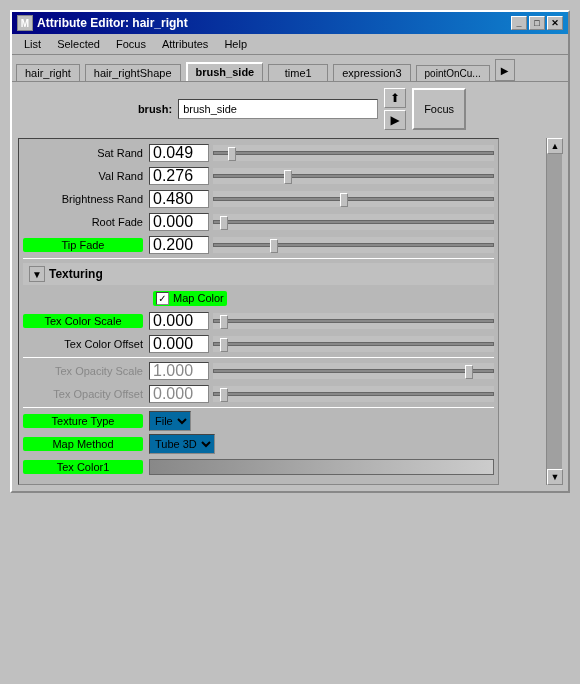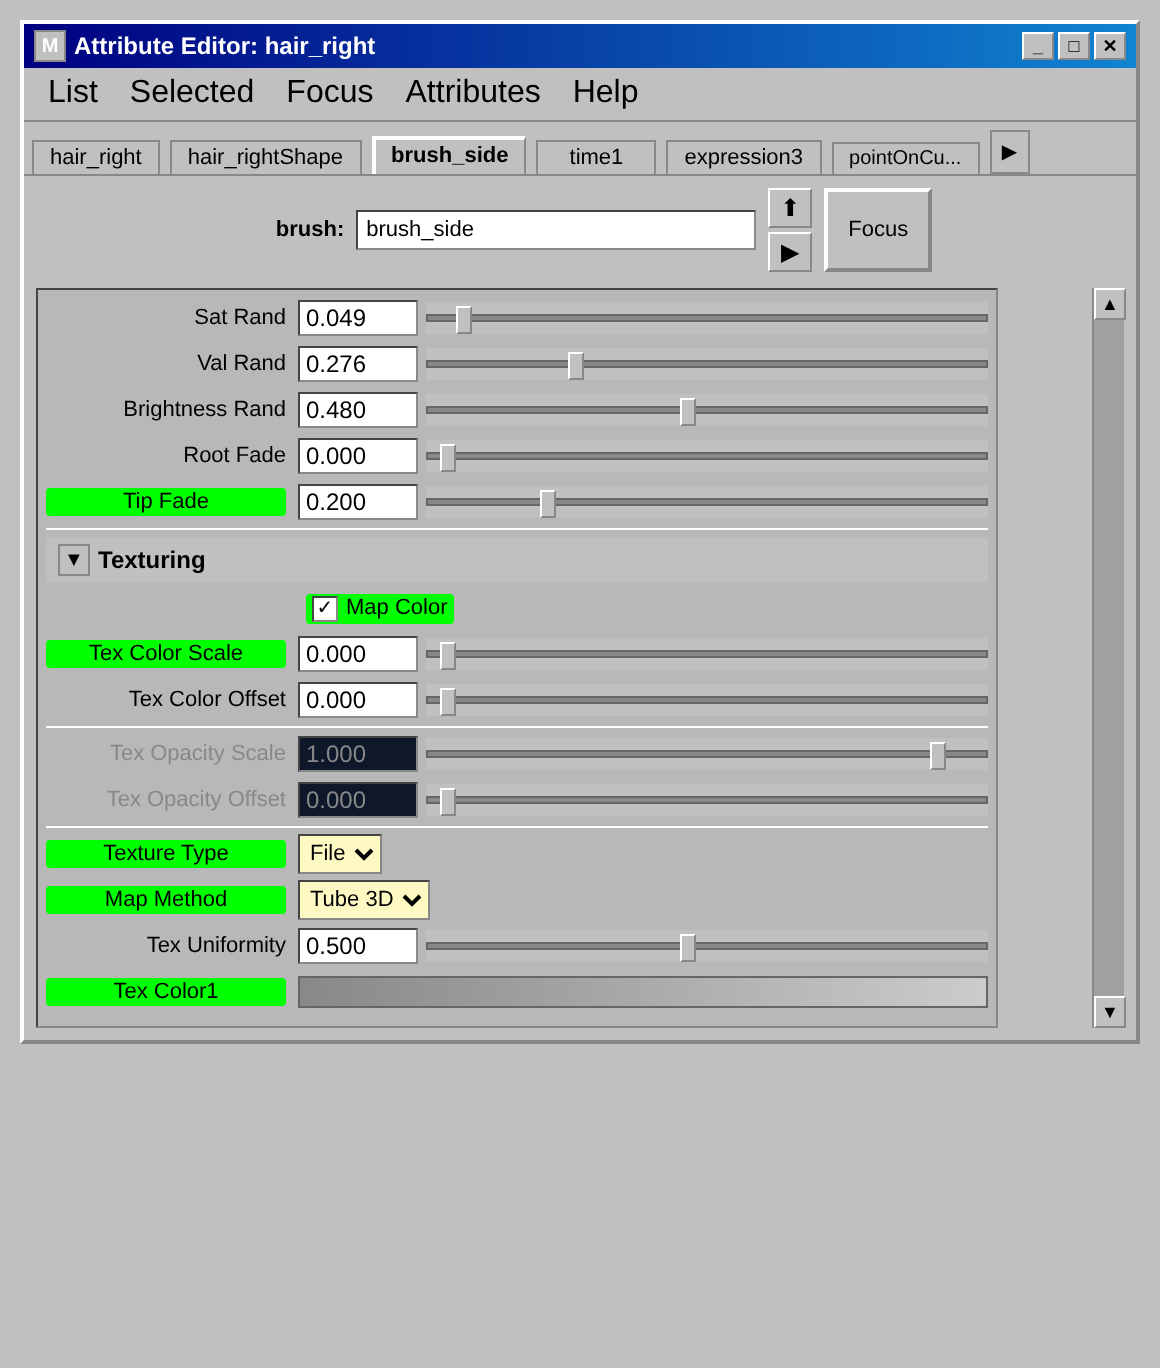--- a/index.html
+++ b/index.html
@@ -67,21 +67,21 @@
       background: #c0c0c0;
       display: flex;
       gap: 0;
       padding: 2px 4px;
       border-bottom: 1px solid #888;
     }
 
     .menu-item {
       padding: 2px 8px;
       cursor: pointer;
-      font-size: 16px;
+      font-size: 11px;
     }
 
     .tabs-row {
       background: #c0c0c0;
       display: flex;
       align-items: flex-end;
       padding: 4px 4px 0;
       gap: 5px;
     }
 
@@ -206,25 +206,25 @@
     }
 
     .param-value {
       width: 60px;
       height: 18px;
       background: #fff;
       border: 1px solid #888;
       border-top: 1px solid #444;
       border-left: 1px solid #444;
       padding: 1px 3px;
-      font-size: 12px;
+      font-size: 16px;
     }
 
     .param-value.dimmed {
-      background: #0f172a;
+      background: #ffffff;
       color: #888;
     }
 
     .slider-container {
       flex: 1;
       height: 16px;
       background: #c0c0c0;
       display: flex;
       align-items: center;
       margin-left: 4px;
@@ -301,21 +301,21 @@
       background: #fff;
       display: flex;
       align-items: center;
       justify-content: center;
       font-size: 10px;
       cursor: pointer;
     }
 
     .dropdown-select {
       height: 20px;
-      background: #fef9c3;
+      background: #0369a1;
       border: 1px solid #888;
       border-top: 1px solid #444;
       border-left: 1px solid #444;
       font-size: 11px;
       padding: 1px;
     }
 
     .main-layout {
       display: flex;
       gap: 47px;
@@ -529,29 +529,20 @@
           </select>
         </div>
 
         <div class="param-row">
           <span class="param-label highlighted">Map Method</span>
           <select class="dropdown-select">
             <option>Tube 3D</option>
           </select>
         </div>
 
-        <div class="param-row">
-          <span class="param-label">Tex Uniformity</span>
-          <input class="param-value" type="text" value="0.500" style="">
-          <div class="slider-container">
-            <div class="slider-track">
-              <div class="slider-thumb" style="left: 45%;"></div>
-            </div>
-          </div>
-        </div>
 
         <div class="param-row">
           <span class="param-label highlighted">Tex Color1</span>
           <div style="flex:1; height:16px; background: linear-gradient(to right, #888, #ccc); border: 1px solid #666;"></div>
         </div>
 
       </div>
 
       <div class="scrollbar-vert">
         <div class="scroll-btn">▲</div>

